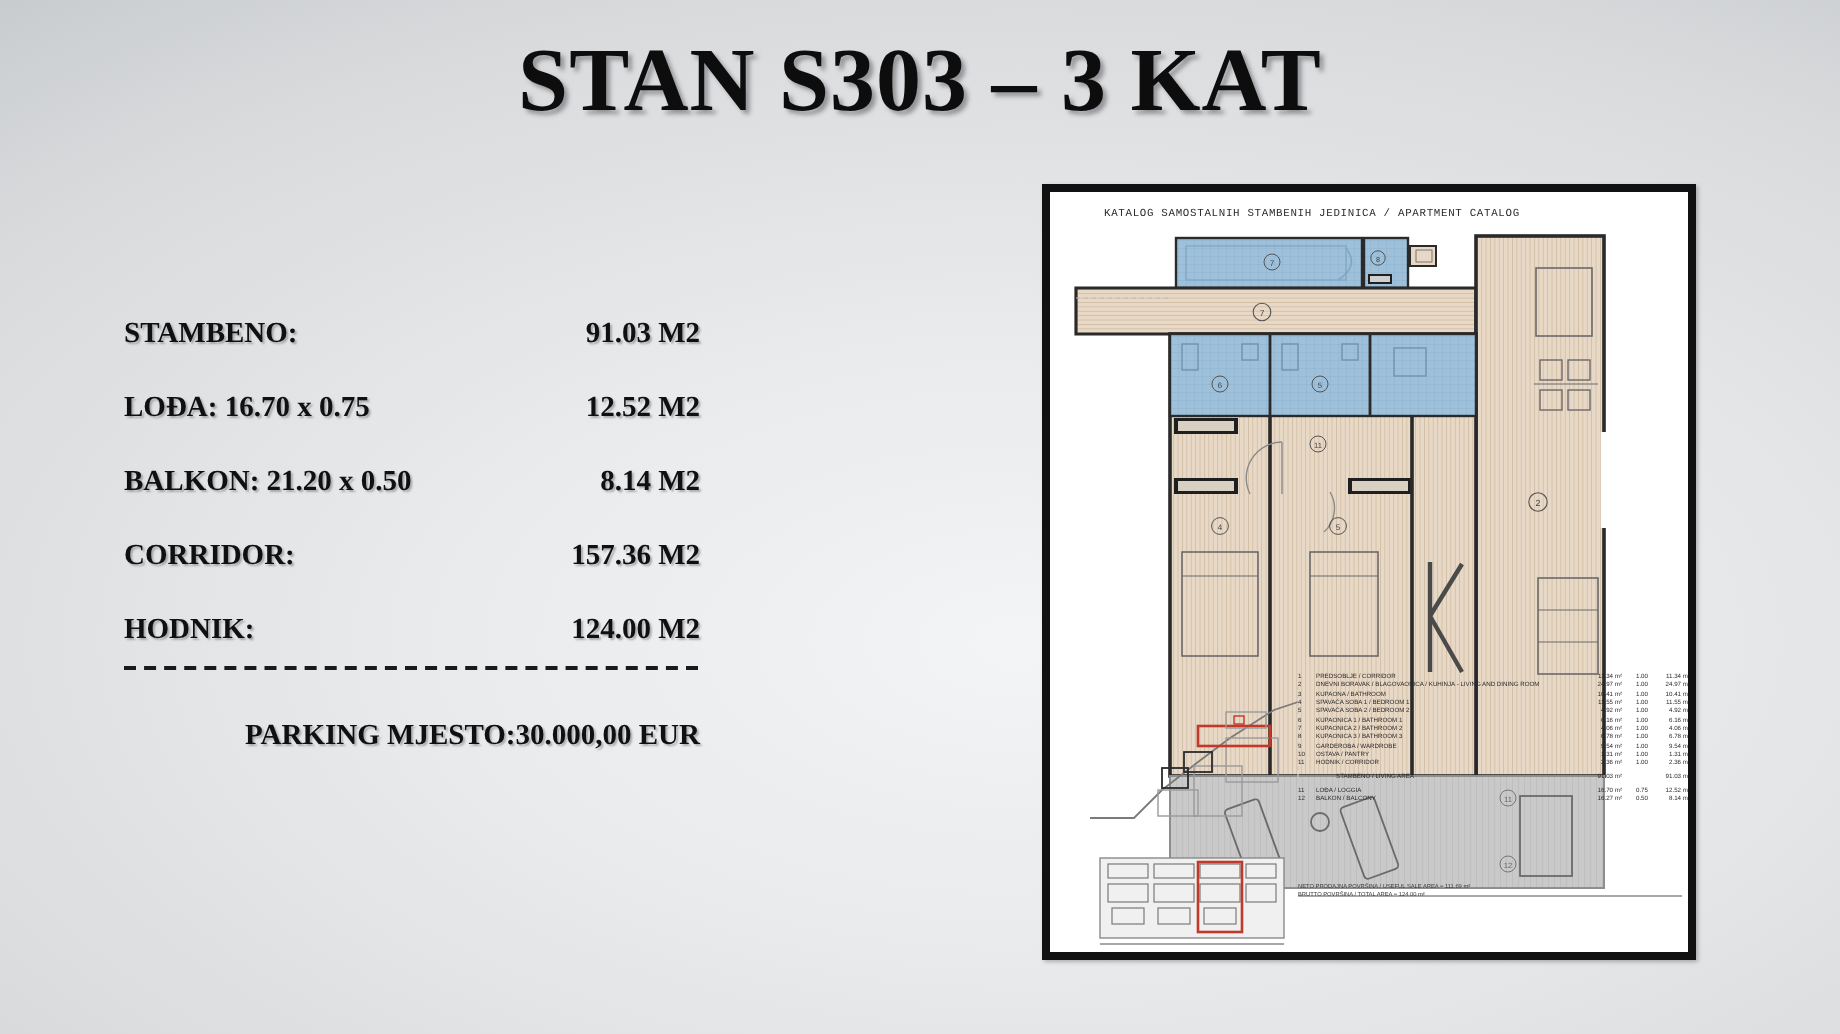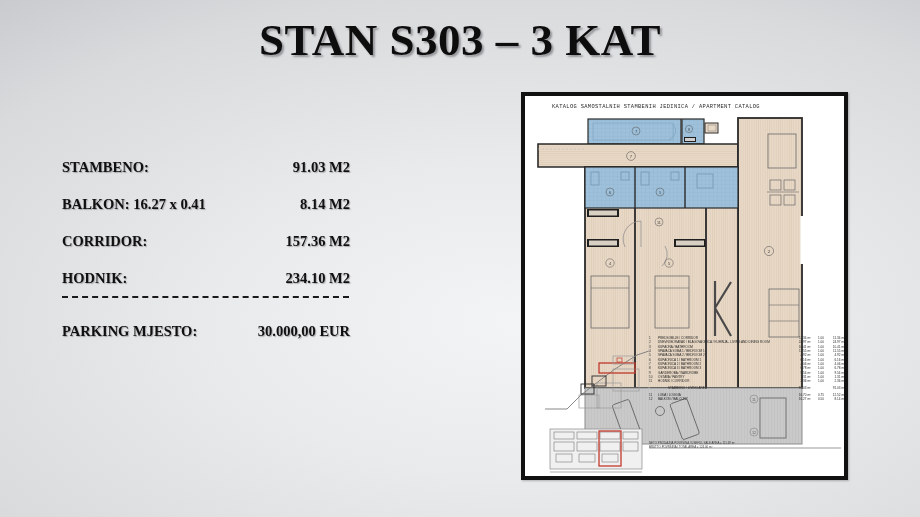--- a/index.html
+++ b/index.html
@@ -101,40 +101,44 @@
 
   <div id="title">STAN S303 – 3 KAT</div>
 
   <div id="specs">
 
     <div class="spec-row">
       <span class="lbl">STAMBENO:</span>
       <span class="val">91.03 M2</span>
     </div>
 
-
     <div class="spec-row">
-      <span class="lbl">BALKON: 16.27 x 0.41</span>
+      <span class="lbl">LOĐA: 16.70 x 0.75</span>
+      <span class="val">12.52 M2</span>
+    </div>
+
+    <div class="spec-row">
+      <span class="lbl">BALKON: 21.20 x 0.50</span>
       <span class="val">8.14 M2</span>
     </div>
 
     <div class="spec-row">
       <span class="lbl">CORRIDOR:</span>
       <span class="val">157.36 M2</span>
     </div>
 
     <div class="spec-row">
       <span class="lbl">HODNIK:</span>
-      <span class="val">234.10 M2</span>
+      <span class="val">124.00 M2</span>
     </div>
 
     <hr class="sep">
 
 
-    <div class="spec-row pad-top" style="padding-top:6px;">
+    <div class="spec-row pad-top" style="padding-top:6px;justify-content:flex-end;">
       <span class="lbl">PARKING MJESTO:</span>
       <span class="val">30.000,00 EUR</span>
     </div>
 
   </div>
 
   <div id="panel">
     <div id="panel-inner">
 
       <div id="cat-header">KATALOG SAMOSTALNIH STAMBENIH JEDINICA / APARTMENT CATALOG</div>

